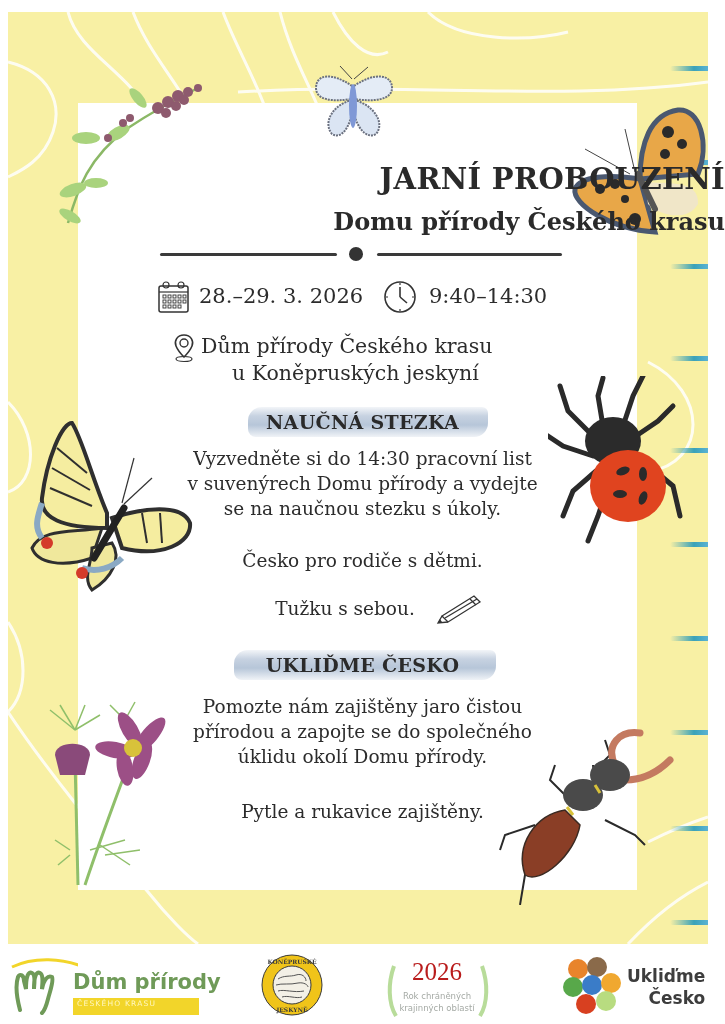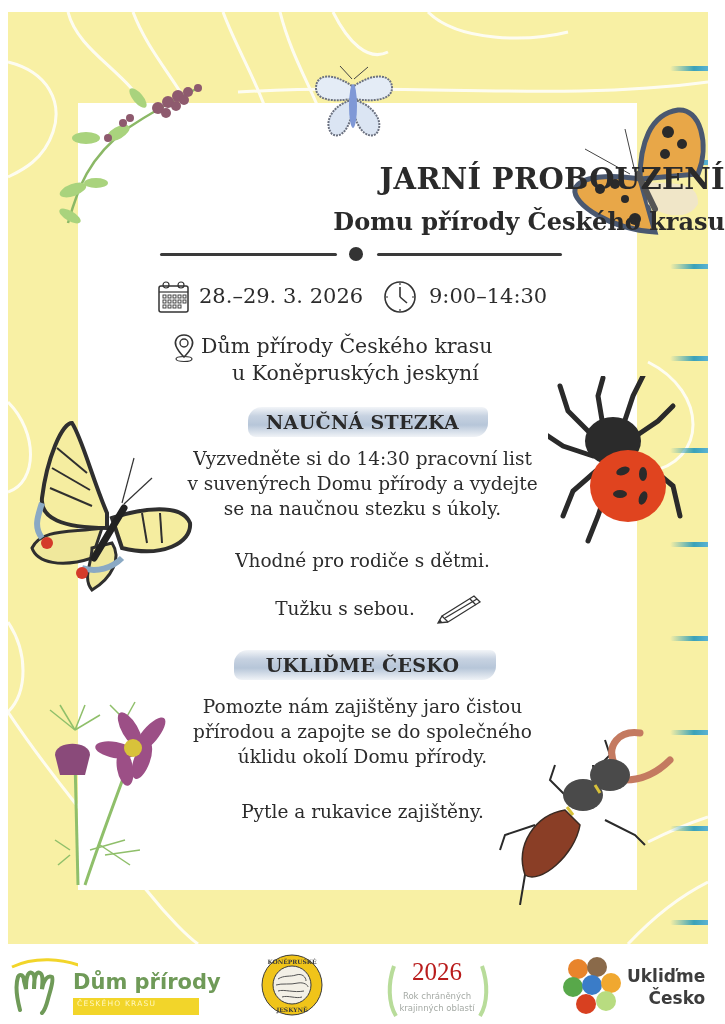--- a/index.html
+++ b/index.html
@@ -250,36 +250,36 @@
   <circle cx="18" cy="18" r="15" fill="none" stroke="#333" stroke-width="1.6"></circle>
   <line x1="18" y1="18" x2="18" y2="8" stroke="#333" stroke-width="1.6"></line>
   <line x1="18" y1="18" x2="25" y2="24" stroke="#333" stroke-width="1.6"></line>
   <g stroke="#333" stroke-width="1.2">
       <line x1="18" y1="4" x2="18" y2="6"></line>
       <line x1="18" y1="30" x2="18" y2="32"></line>
       <line x1="4" y1="18" x2="6" y2="18"></line>
       <line x1="30" y1="18" x2="32" y2="18"></line>
     </g>
 </svg>
-<div class="info" style="left:429px;top:284px">9:00–14:30</div>
+<div class="info" style="left:429px;top:284px">9:40–14:30</div>
 
 <svg class="deco" style="left:172px;top:333px" width="24" height="30">
   <path d="M12 2 C 5 2, 2 8, 4 13 C 6 18, 12 24, 12 24 C 12 24, 18 18, 20 13 C 22 8, 19 2, 12 2 Z" fill="none" stroke="#333" stroke-width="1.6"></path>
   <circle cx="12" cy="10" r="4" fill="none" stroke="#333" stroke-width="1.4"></circle>
   <ellipse cx="12" cy="26" rx="8" ry="2.5" fill="none" stroke="#333" stroke-width="1.2"></ellipse>
 </svg>
 <div class="loc" style="left:201px;top:333px">Dům přírody Českého krasu</div>
 <div class="loc" style="left:232px;top:360px">u Koněpruských jeskyní</div>
 
 <div class="brush" style="left:248px;top:407px;width:240px"></div>
 <div class="heading" style="top:411px">NAUČNÁ STEZKA</div>
 <div class="para" style="top:446px">Vyzvedněte si do 14:30 pracovní list</div>
 <div class="para" style="top:471px">v suvenýrech Domu přírody a vydejte</div>
 <div class="para" style="top:496px">se na naučnou stezku s úkoly.</div>
-<div class="para" style="top:548px">Vhodné pro rodiče s dětmi.</div>
+<div class="para" style="top:548px">Česko pro rodiče s dětmi.</div>
 <div class="para" style="top:596px;width:690px">Tužku s sebou.</div>
 <svg class="deco" style="left:434px;top:590px" width="52" height="34">
   <g fill="none" stroke="#333" stroke-width="1.3">
     <path d="M8 26 L 40 6 L 46 12 L 14 32 Z"></path>
     <path d="M8 26 L 4 33 L 14 32"></path>
     <line x1="36" y1="9" x2="42" y2="15"></line>
     <line x1="11" y1="28" x2="43" y2="9"></line>
   </g>
   <path d="M4 33 L 6 29 L 8 32 Z" fill="#333"></path>
 </svg>

